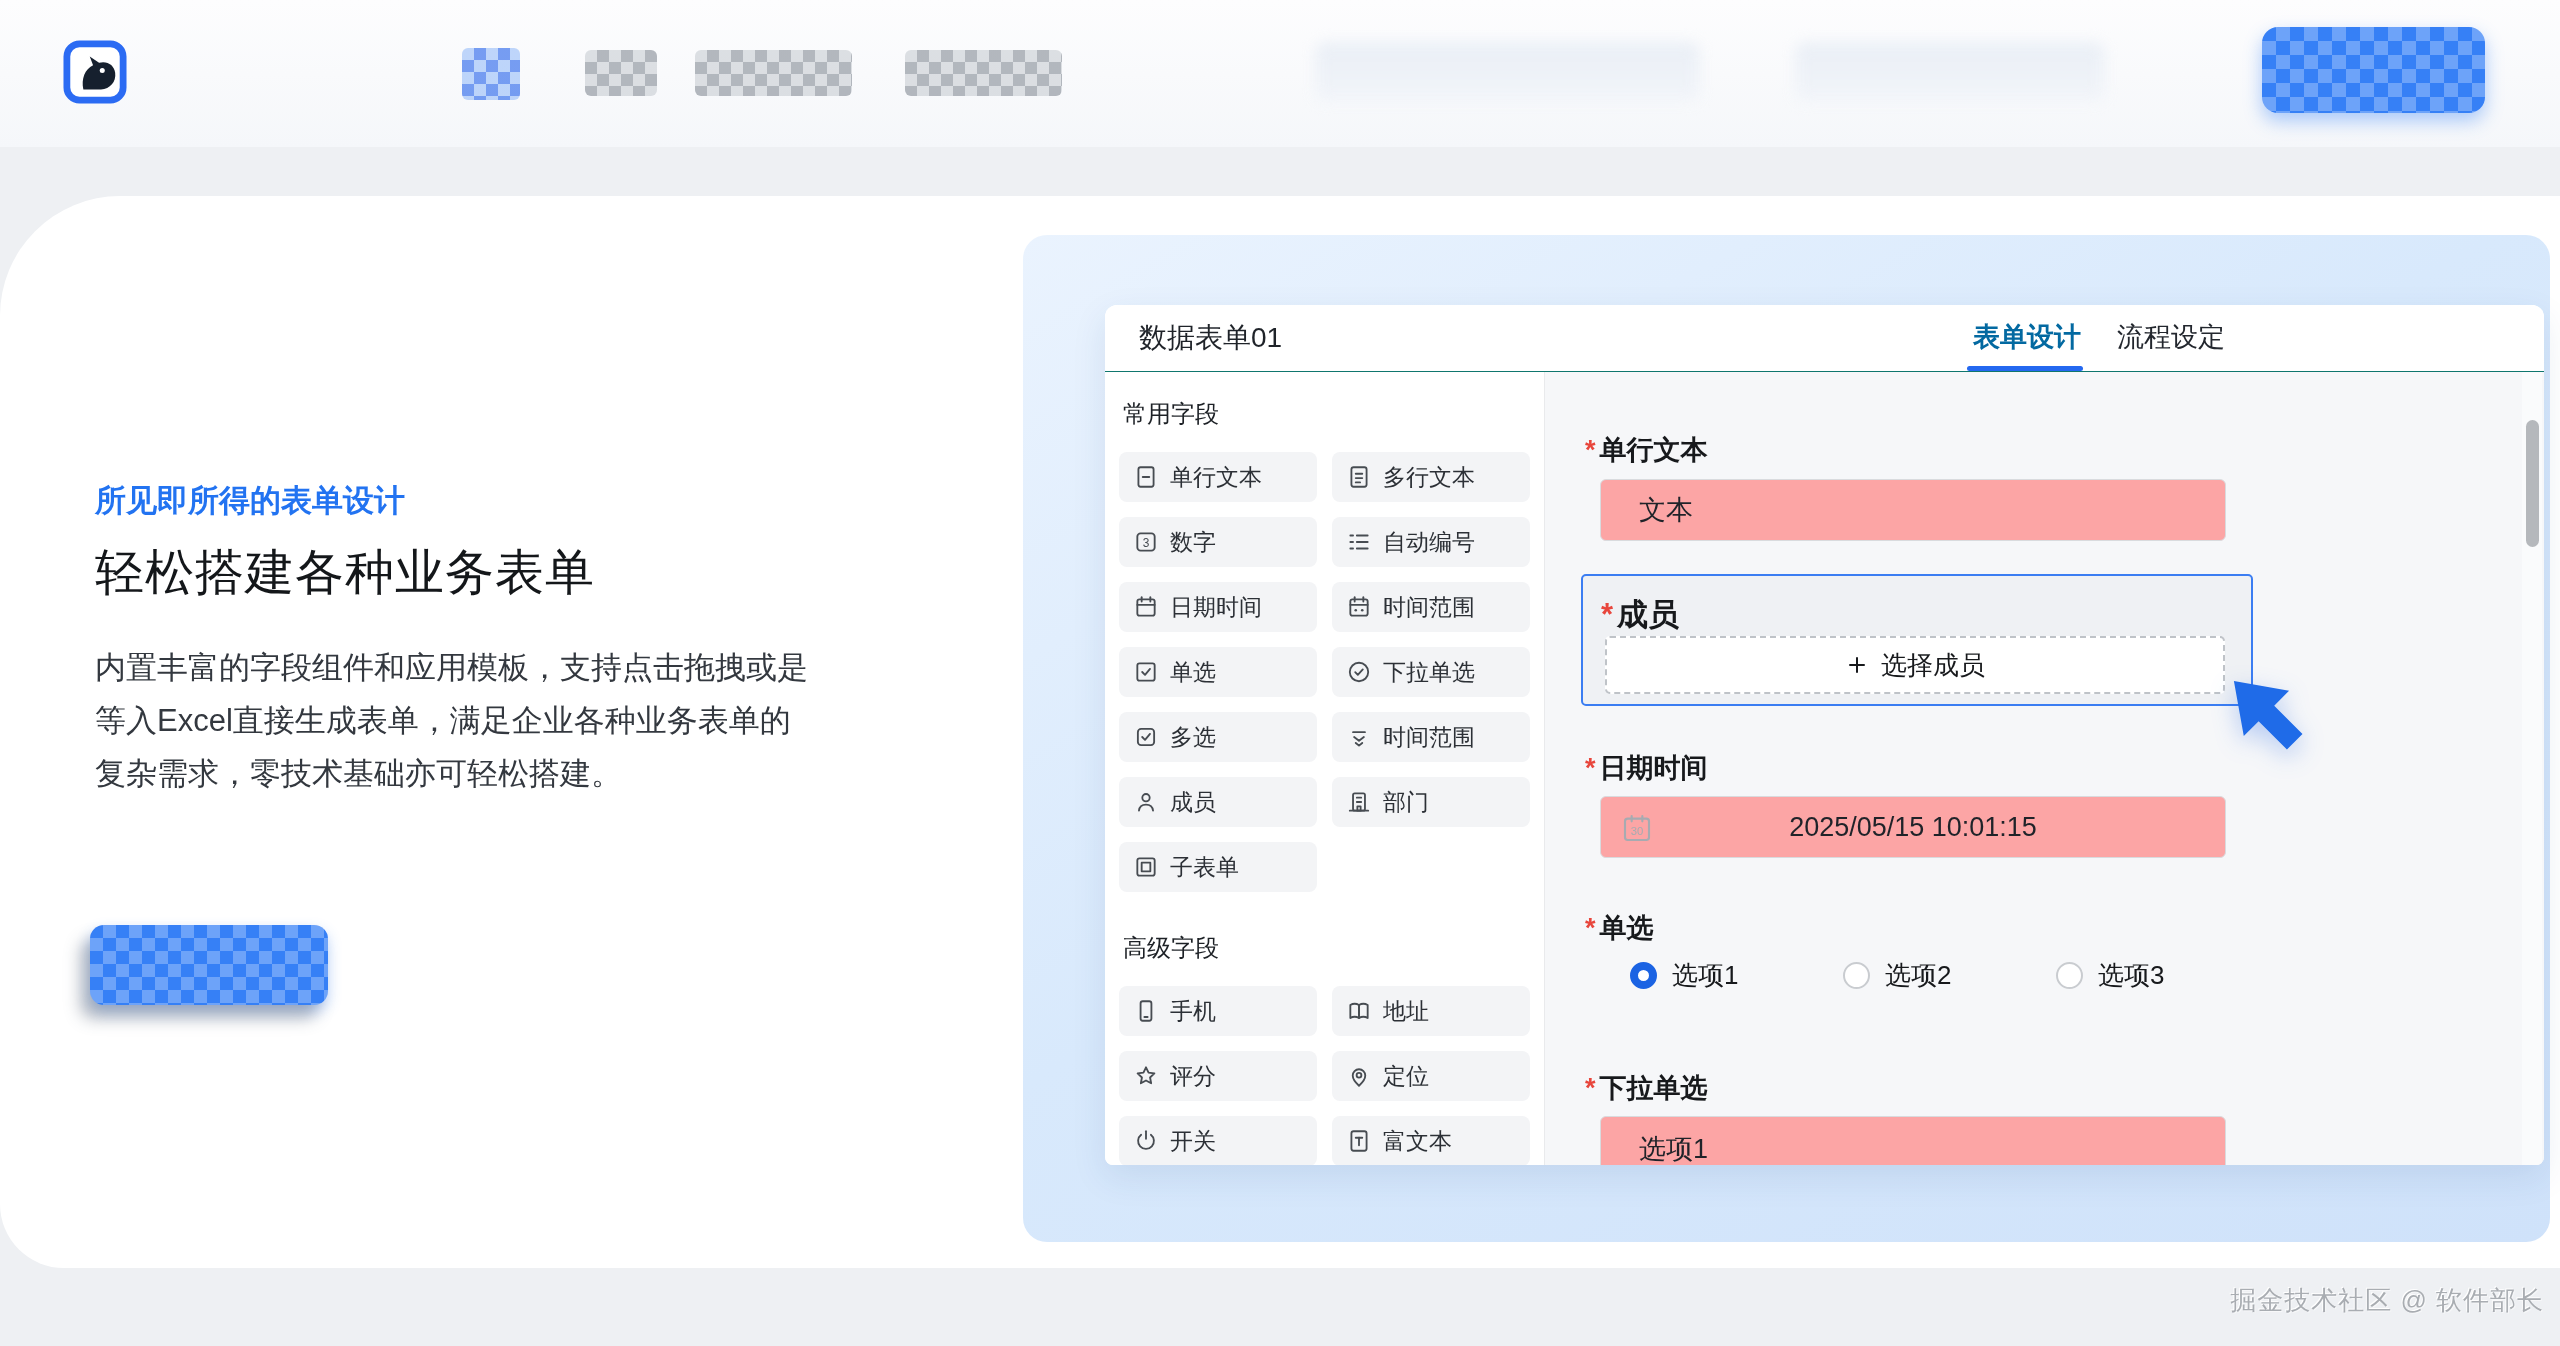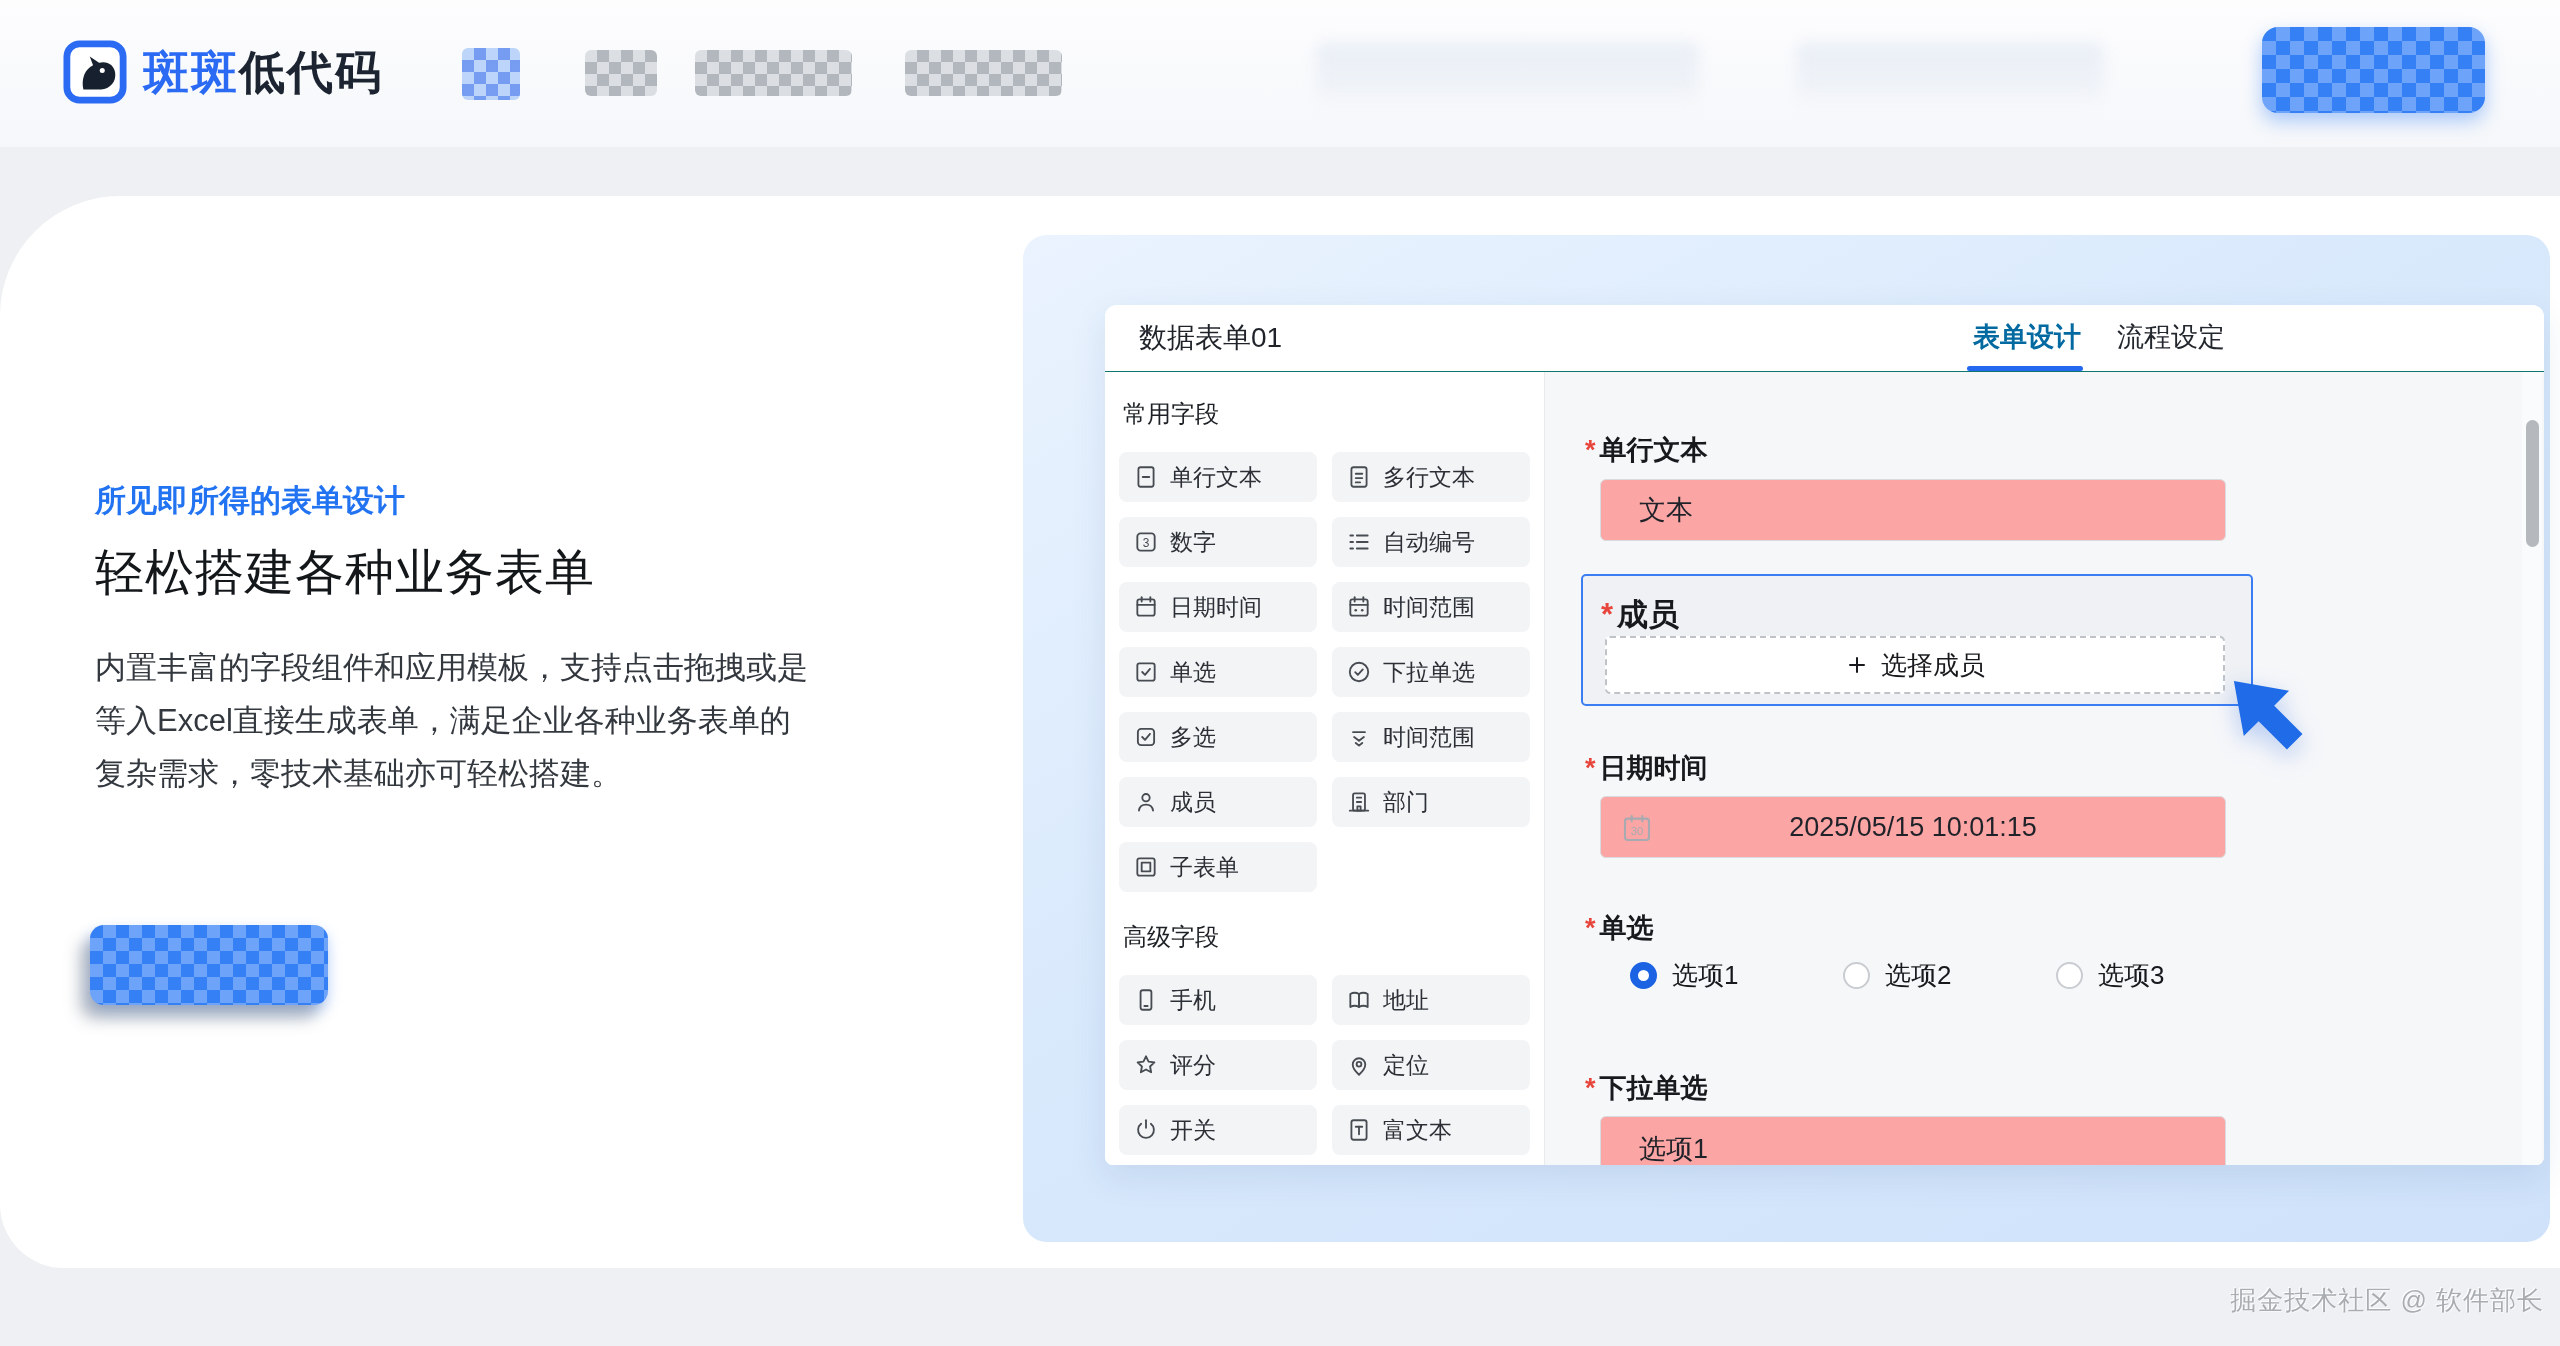--- a/index.html
+++ b/index.html
@@ -58,21 +58,21 @@
   .tab-1{left:868px;}
   .tab-2{left:1012px;}
   .tab.active{color:#0369a1;font-weight:700;}
   .tab-underline{position:absolute;left:862px;bottom:0;width:116px;height:5px;background:#2468f0;border-radius:3px;}
   .win-body{position:absolute;top:67px;left:0;right:0;bottom:0;display:flex;}
 
   
   .fields-panel{width:440px;box-sizing:border-box;border-right:1px solid #e9eaec;background:#fff;
     padding:26px 14px 0 14px;}
   .group-title{font-size:24px;color:#1d2126;margin:0 4px 22px 4px;}
-  .group-title.second{margin-top:29px;}
+  .group-title.second{margin-top:40px;}
   .fields-grid{display:grid;grid-template-columns:1fr 1fr;gap:15px;margin-bottom:4px;}
   .fbtn{height:50px;background:#f3f4f6;border-radius:8px;display:flex;align-items:center;
     padding-left:14px;box-sizing:border-box;cursor:grab;}
   .fbtn .fi{width:26px;height:26px;margin-right:11px;display:inline-flex;}
   .fbtn .fi svg{width:26px;height:26px;stroke:#474c52;fill:none;stroke-width:1.7;stroke-linecap:round;stroke-linejoin:round;}
   .fbtn .fl{font-size:23px;color:#2c3036;white-space:nowrap;}
 
   
   .preview{position:relative;flex:1;background:#f6f7f9;overflow:hidden;}
   .plabel{position:absolute;font-size:27px;font-weight:700;color:#17191c;white-space:nowrap;}
@@ -113,21 +113,20 @@
 
 <div class="stage">
 
   <header class="navbar">
     <div class="brand">
       <svg class="brand-logo" viewBox="0 0 66 66">
         <rect x="4" y="4" width="58" height="58" rx="13" fill="#ffffff" stroke="#2b6bf3" stroke-width="7"></rect>
         <path fill="#16202e" d="M21 51c-2.4-11 1.6-21 10-25l-3.4-9 9.6 6.4c8.4-2.2 15.6 2.2 16.6 10.4 1.2 9.6-5.2 16.6-14.6 17.2z"></path>
         <circle cx="40.5" cy="31.5" r="2.6" fill="#ffffff"></circle>
       </svg>
-      <div class="brand-text"><span class="brand-blue">斑斑</span><span class="brand-dark">低代码</span></div>
     </div>
 
     <div class="nav-item mosaic active" style="left:462px;width:58px;"></div>
     <div class="nav-item mosaic" style="left:585px;width:72px;"></div>
     <div class="nav-item mosaic" style="left:695px;width:157px;"></div>
     <div class="nav-item mosaic" style="left:905px;width:157px;"></div>
 
     <div class="nav-ghost" style="left:1315px;width:385px;"></div>
     <div class="nav-ghost" style="left:1795px;width:310px;"></div>
 

